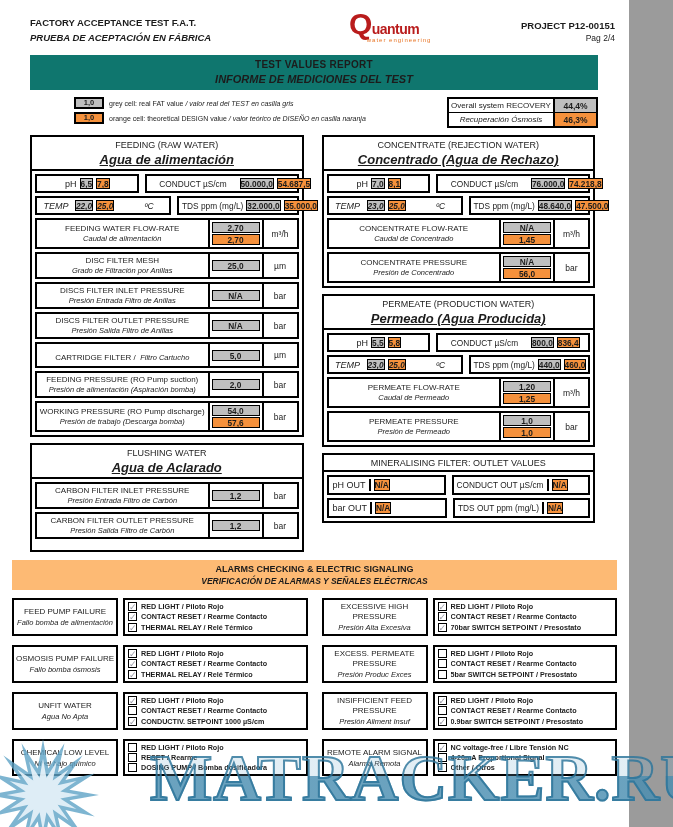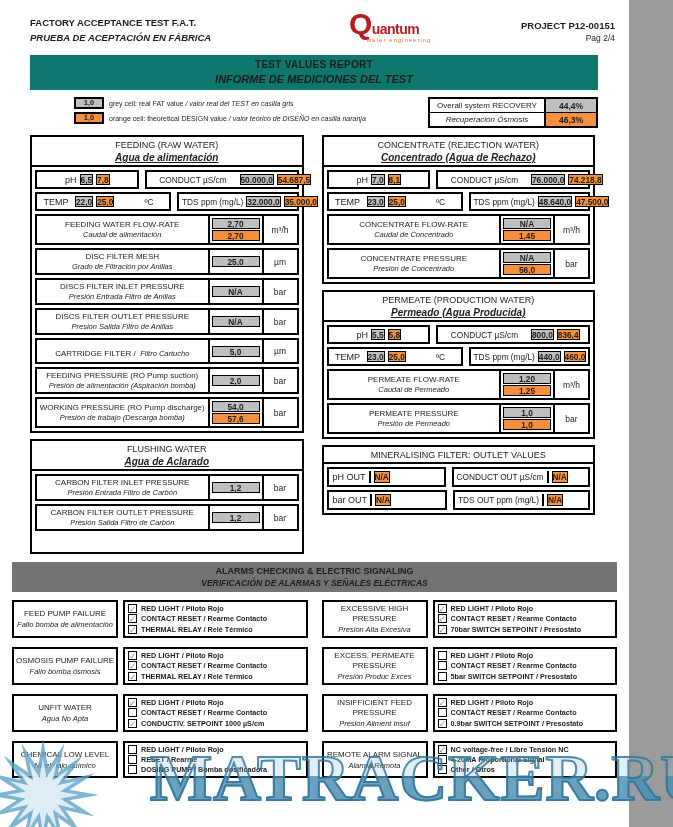--- a/index.html
+++ b/index.html
@@ -28,56 +28,56 @@
   
   .legendrow { display:flex; justify-content:space-between; align-items:flex-start; margin:7px 31px 7px 74px; }
   .lg-line { display:flex; align-items:center; margin-bottom:3px; }
   .lg-cell { width:30px; height:12px; border:2px solid #000; font-size:7.5px; font-weight:bold; text-align:center; line-height:8px; margin-right:5px; flex:0 0 30px; }
   .bg-grey { background:#BFBFBF; }
   .bg-orange { background:#F5913C; }
   .lg-text { font-size:7px; white-space:nowrap; }
   .recovery { border:2px solid #000; }
   .rc-row { display:flex; }
   .rc-row + .rc-row { border-top:1px solid #000; }
-  .rc-lbl { width:114px; font-size:8px; text-align:center; padding:2px 2px 1px; }
+  .rc-lbl { width:104px; font-size:8px; text-align:center; padding:2px 2px 1px; }
   .rc-lbl.it { font-style:italic; }
-  .rc-val { width:52px; border-left:2px solid #000; font-size:8.5px; font-weight:bold; text-align:center; padding:2px 0 1px; }
+  .rc-val { width:43px; border-left:2px solid #000; font-size:8.5px; font-weight:bold; text-align:center; padding:2px 0 1px; }
 
   
   .cols { display:flex; gap:18px; padding:0 34px 0 30px; }
   .col { flex:1; min-width:0; }
   .sec { border:2px solid #000; padding:3px; margin-bottom:6px; }
   .sec-h { margin:-3px -3px 3px; border-bottom:2px solid #000; text-align:center; padding:3px 0 2px; }
   .sh1 { font-size:9px; font-weight:normal; }
-  .sh2 { font-size:10px; font-weight:bold; font-style:italic; margin-top:2px; text-decoration:underline; }
+  .sh2 { font-size:13px; font-weight:bold; font-style:italic; margin-top:2px; text-decoration:underline; }
   .duo { display:flex; gap:6px; margin-bottom:3px; }
   .box { border:2px solid #000; display:flex; align-items:center; padding:2px 3px; gap:3px; }
   .phbox { flex:0 0 98px;padding-left:28px; }
-  .tbox { flex:0 0 136px; }
+  .tbox { flex:0 0 136px;font-style:italic; }
   .grow { flex:1; min-width:0; }
   .plbl { flex:1; font-size:9px; text-align:center; }
   .plbl.fixed { flex:0 0 32px; }
   .unit-in { flex:1; font-size:8.5px; text-align:center; }
   .clbl { flex:1; font-size:8.3px; text-align:center; white-space:nowrap; }
   .vstack { display:flex; flex-direction:row; gap:3px; flex:0 0 54px; width:54px; }
   .vstack.w70 { flex:0 0 72px; width:72px; }
   .v { border:1px solid #000; height:11px; line-height:10px; font-size:8.3px; font-weight:bold; text-align:center; }
   .v.tall { height:12px; line-height:11px; }
   .wrow { border:2px solid #000; display:flex; align-items:stretch; margin-bottom:3px; }
   .wlbl { flex:1; min-width:0; align-self:center; text-align:center; padding:2px 1px; }
   .wlbl .en { font-size:8px; }
   .wlbl .es { font-size:7.5px; font-style:italic; margin-top:1px; }
   .wlbl .es.inline { display:inline; margin:0; }
   .wval { flex:0 0 56px; border-left:2px solid #000; border-right:2px solid #000; display:flex; flex-direction:column; justify-content:center; gap:1px; padding:2px; }
   .wunit { flex:0 0 33px; display:flex; align-items:center; justify-content:center; font-size:8.5px; }
   .molbl { flex:1; font-size:9px; padding-left:1px; white-space:nowrap; }
   .mo-s { flex:0 0 118px; }
 
   
-  .alarm-hdr { margin:2px 12px 6px; background:#737373; text-align:center; padding:4px 8px; }
+  .alarm-hdr { margin:2px 12px 6px; background:#fdba74; text-align:center; padding:4px 8px; }
   .ah1 { font-size:9px; font-weight:bold; }
   .ah2 { font-size:8.5px; font-weight:bold; font-style:italic; margin-top:2px; }
   .alarm-grid { display:grid; grid-template-columns:1fr 1fr; gap:9px 14px; padding:2px 12px 4px; }
   .ablock { display:flex; gap:5px; }
   .aname { flex:0 0 106px; border:2px solid #000; display:flex; flex-direction:column; justify-content:center; text-align:center; padding:2px 1px; }
   .an-en { font-size:8px; line-height:1.25; }
   .an-es { font-size:7.5px; font-style:italic; line-height:1.2; margin-top:1px; }
   .alist { flex:1; min-width:0; border:2px solid #000; padding:2px 3px; display:flex; flex-direction:column; justify-content:space-around; gap:1px; }
   .aitem { display:flex; align-items:center; gap:4px; }
   .cb { flex:0 0 9px; width:9px; height:9px; border:1px solid #000; font-size:9px; line-height:8px; text-align:center; color:#9a9aa6; }
@@ -265,21 +265,21 @@
         <div class="wrow">
           <div class="wlbl">
             <div class="en">CARBON FILTER INLET PRESSURE</div>
             <div class="es">Presión Entrada Filtro de Carbón</div>
           </div>
           <div class="wval">
             <span class="v bg-grey">1,2</span>
           </div>
           <div class="wunit">bar</div>
         </div>
-        <div class="wrow" style="margin-bottom:18px">
+        <div class="wrow" style="margin-bottom:8px">
           <div class="wlbl">
             <div class="en">CARBON FILTER OUTLET PRESSURE</div>
             <div class="es">Presión Salida Filtro de Carbón</div>
           </div>
           <div class="wval">
             <span class="v bg-grey">1,2</span>
           </div>
           <div class="wunit">bar</div>
         </div>
       </section>

